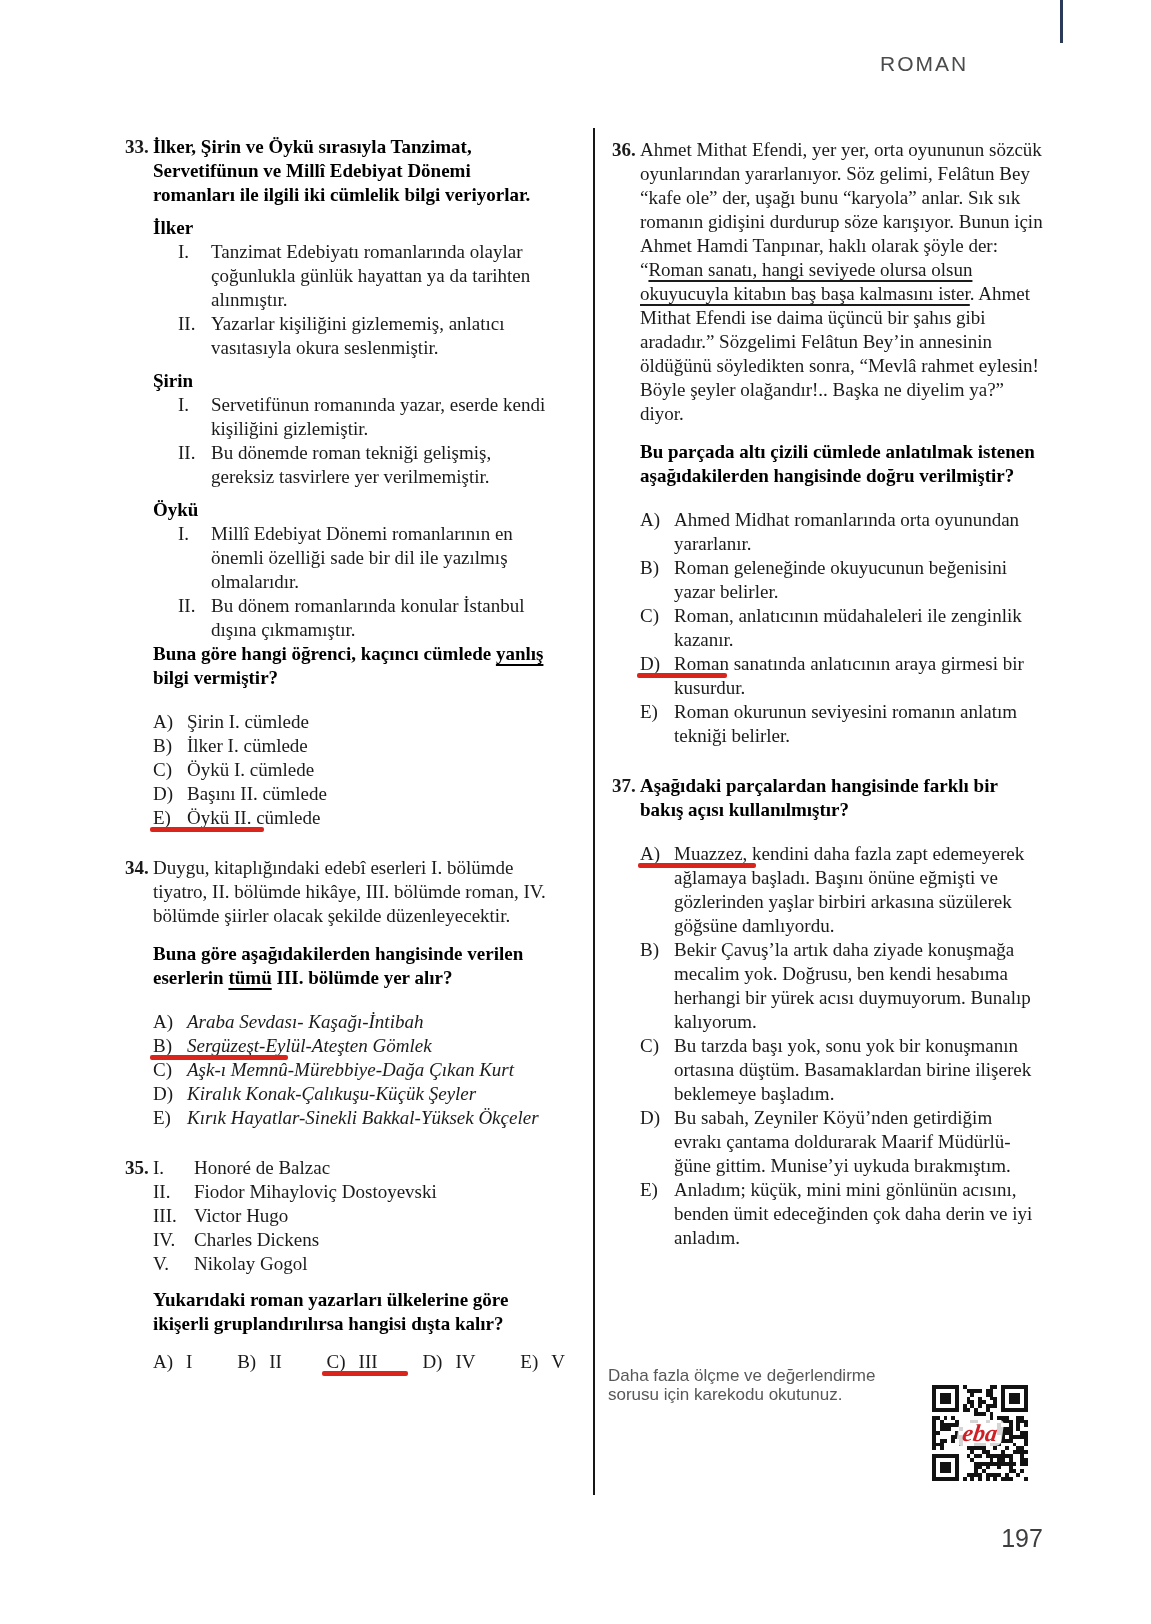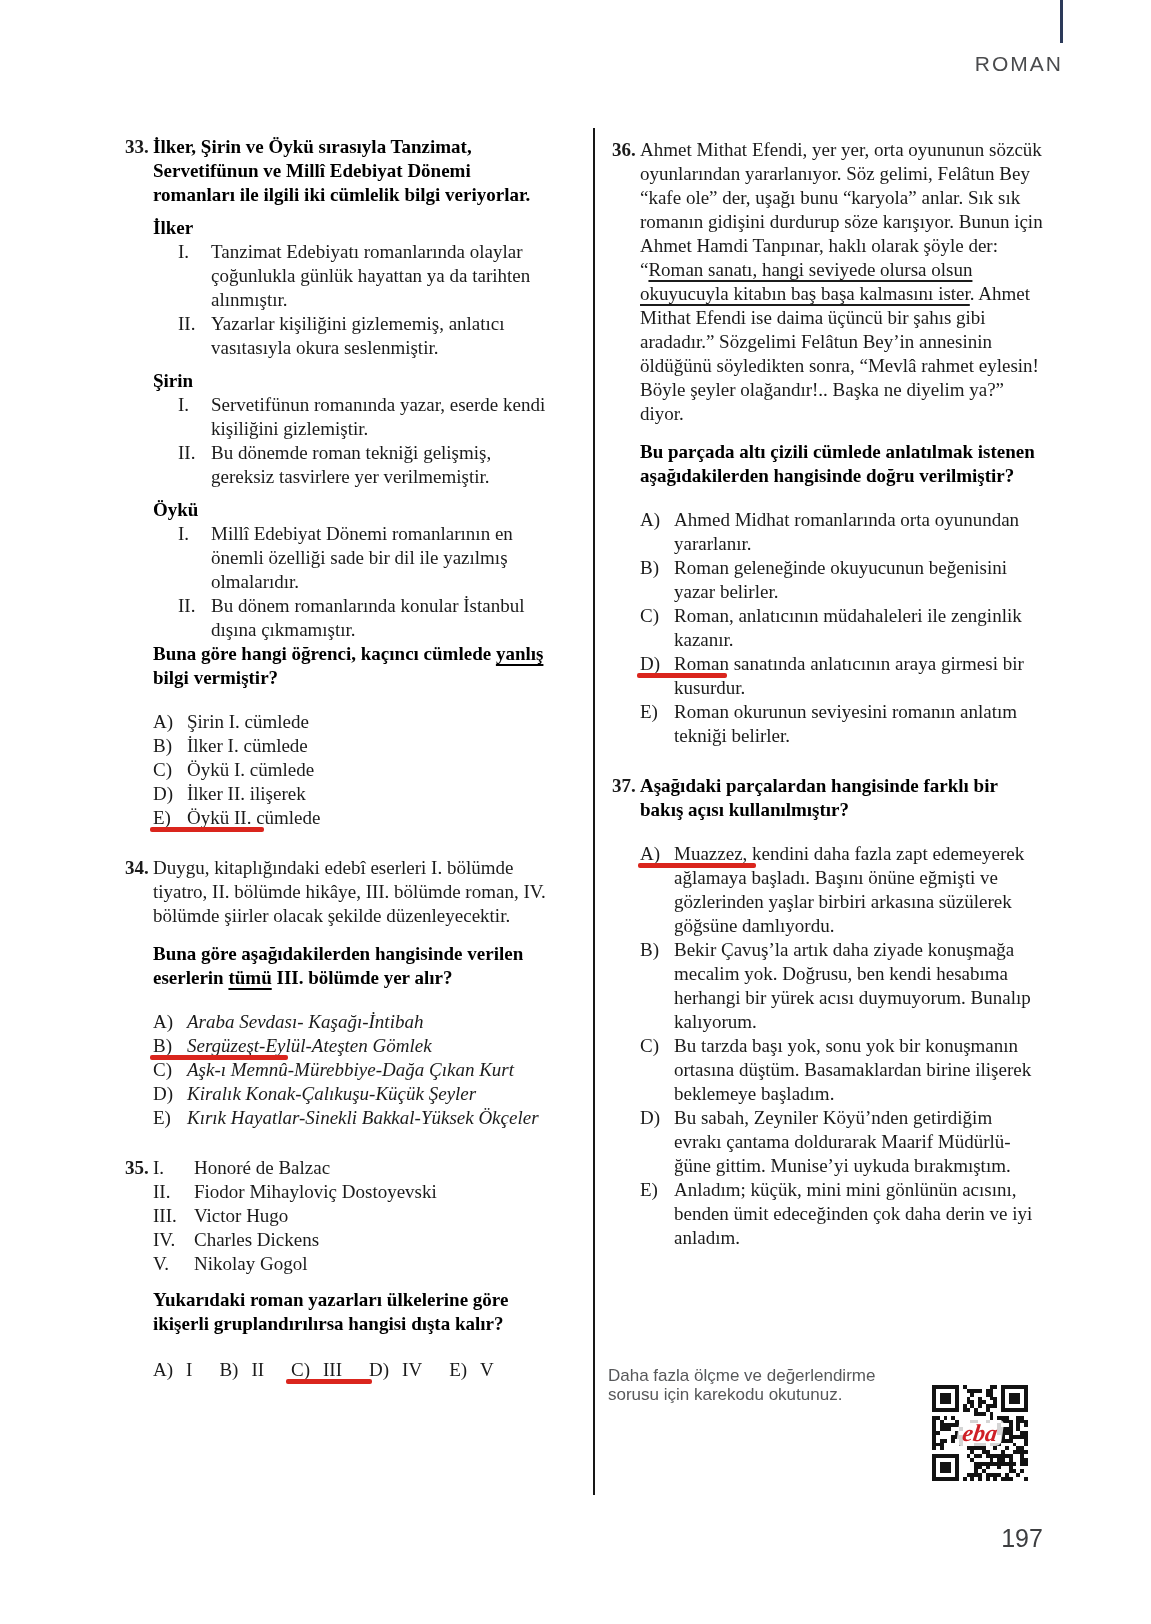--- a/index.html
+++ b/index.html
@@ -6,21 +6,21 @@
   .page {
     position:relative; width:1151px; height:1624px; margin:0 auto;
     background:#ffffff; overflow:hidden;
     font-family:"Liberation Serif", serif; color:#1b1b1b;
     font-size:19px; line-height:24px;
   }
 
   
   .header-rule { position:absolute; left:1060px; top:0; width:3px; height:43px; background:#2c3a5a; }
   .header-title {
-    position:absolute; left:880px; top:52px; width:183px; text-align:right;
+    position:absolute; left:880px; top:52px; width:183px; 
     font-family:"Liberation Sans", sans-serif; font-size:21px; letter-spacing:2px; color:#4a4b4d;
   }
 
   
   .col { position:absolute; width:432px; }
   .col-left  { left:125px; top:135px; }
   .col-right { left:612px; top:138px; }
   .col-divider { position:absolute; left:593px; top:128px; width:2px; height:1367px; background:#161616; }
 
   
@@ -36,21 +36,21 @@
   .sub-item .rmark { position:absolute; left:25px; }
 
   .q35-item { position:relative; padding-left:41px; }
   .q35-item .rmark { position:absolute; left:0; }
 
   ul.options { list-style:none; margin:20px 0 0 0; padding:0; }
   ul.options li { position:relative; padding-left:34px; }
   ul.options li .marker { position:absolute; left:0; }
   .italic { font-style:italic; }
 
-  .options-row { display:flex; margin-top:22px; width:412px; justify-content:flex-start;gap:27px; }
+  .options-row { display:flex; margin-top:14px; width:412px; justify-content:space-between; }
   .options-row .opt-h { position:relative; }
   .options-row .marker { padding-right:13px; }
 
   
   .u-black { text-decoration:underline; text-decoration-thickness:2px; text-underline-offset:4px; }
   .u-thin  { text-decoration:underline; text-decoration-thickness:1.5px; text-underline-offset:3.5px; }
   .red-bar { position:absolute; height:5px; background:#da251d; border-radius:2px; top:21px; }
 
   
   .footer-note {
@@ -120,21 +120,21 @@
           <span>Bu dönem romanlarında konular İstanbul dışına çıkmamıştır.</span>
         </div>
       </div>
 
       <p class="stem"><span>Buna göre hangi öğrenci, kaçıncı cümlede </span><span class="u-black">yanlış</span><span> bilgi vermiştir?</span></p>
 
       <ul class="options">
         <li><span class="marker">A)</span><span>Şirin I. cümlede</span></li>
         <li><span class="marker">B)</span><span>İlker I. cümlede</span></li>
         <li><span class="marker">C)</span><span>Öykü I. cümlede</span></li>
-        <li><span class="marker">D)</span><span>İlker II. ilişerek</span></li>
+        <li><span class="marker">D)</span><span>Başını II. cümlede</span></li>
         <li><span class="marker">E)</span><span>Öykü II. cümlede</span>
           <span class="red-bar" style="left:-3px;width:114px;"></span></li>
       </ul>
     </section>
 
     <section class="q">
       <span class="qnum">34.</span>
       <p class="para">Duygu, kitaplığındaki edebî eserleri I. bölümde tiyatro, II. bölümde hikâye, III. bölümde roman, IV. bölümde şiirler olacak şekilde düzenleyecektir.</p>
       <p class="stem"><span>Buna göre aşağıdakilerden hangisinde verilen eserlerin </span><span class="u-black">tümü</span><span> III. bölümde yer alır?</span></p>
       <ul class="options">

